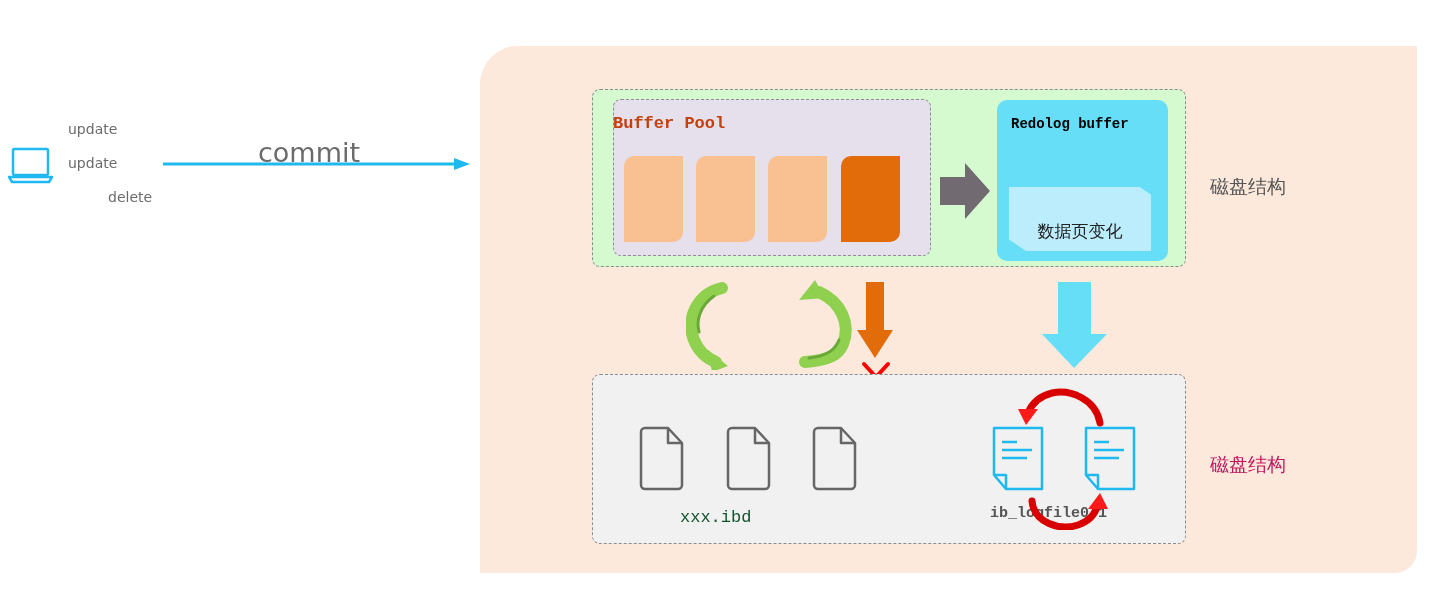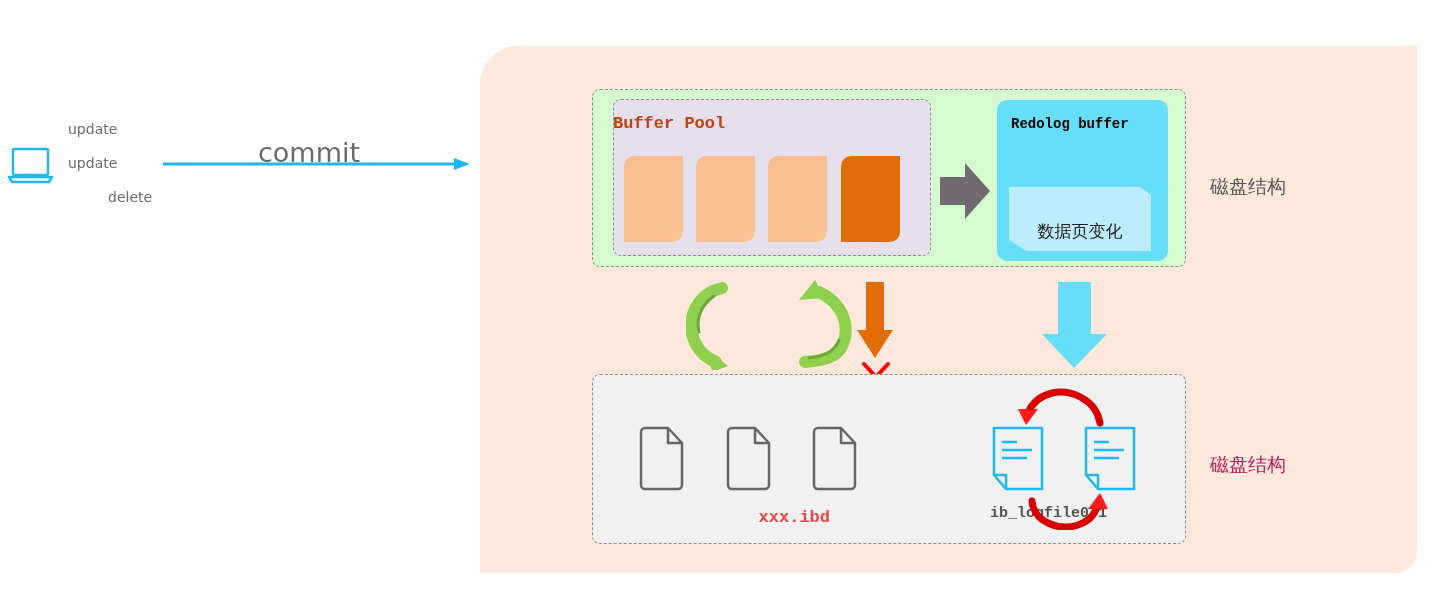--- a/index.html
+++ b/index.html
@@ -85,23 +85,23 @@
     left: 592px; top: 374px; width: 594px; height: 170px;
     background: #f1f1f1;
     border: 1.5px dashed #8c8c8c;
     border-radius: 8px; box-sizing: border-box;
   }
   .ibd-file { top: 425px; width: 46px; height: 67px; }
   #ibd0 { left: 639px; }
   #ibd1 { left: 726px; }
   #ibd2 { left: 812px; }
   #ibd-label {
-    left: 680px; width: 150px; top: 508px; text-align: right;
-    font-family: "Liberation Mono", "DejaVu Sans Mono", monospace;
-    font-weight: bold; font-size: 17px; color: #ef4444;
+    left: 680px; width: 150px; top: 508px; text-align: left;
+    font-family: "Liberation Mono", "DejaVu Sans Mono", monospace;
+    font-weight: normal; font-size: 17px; color: #14532d;
   }
   .log-file { top: 425px; width: 52px; height: 67px; }
   #log0 { left: 992px; }
   #log1 { left: 1084px; }
   #logfile-label {
     left: 990px; width: 200px; top: 505px; text-align: left;
     font-family: "Liberation Mono", "DejaVu Sans Mono", monospace;
     font-weight: bold; font-size: 15px; color: #555555; white-space: nowrap;
   }
   #cycle-arrows { left: 990px; top: 385px; width: 150px; height: 145px; }

